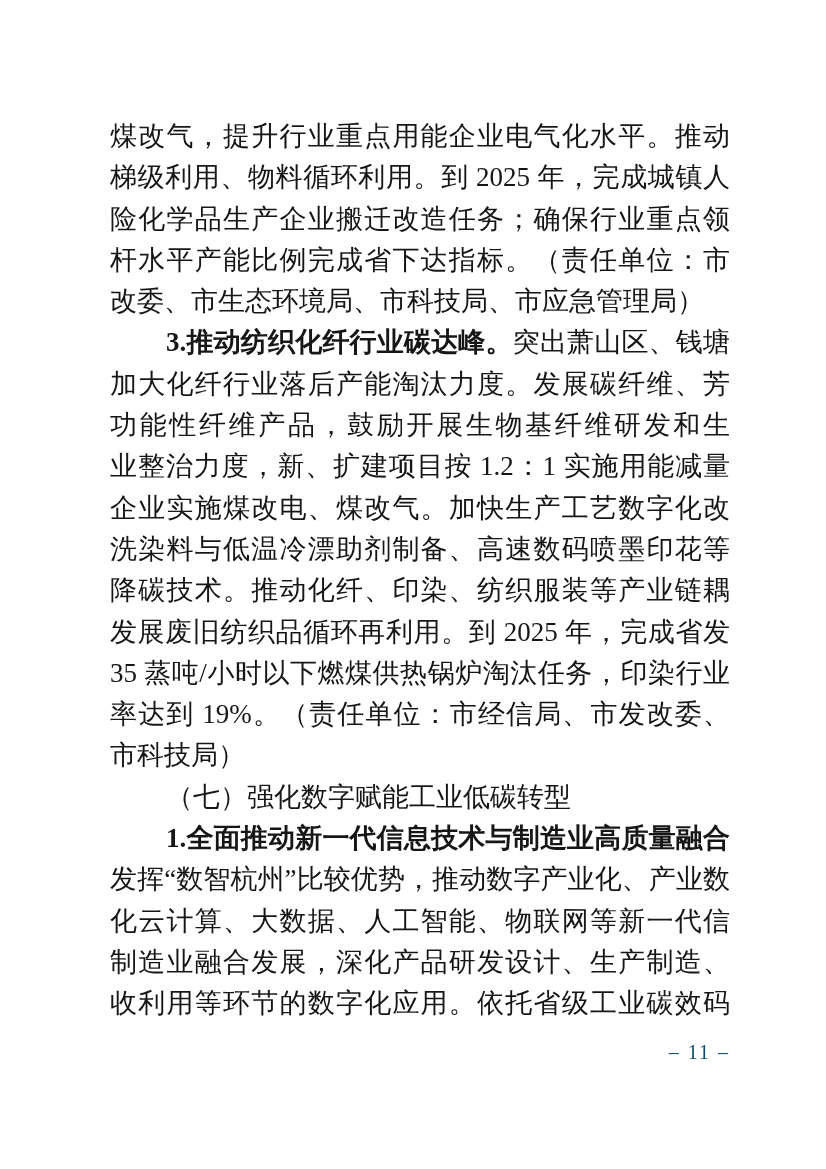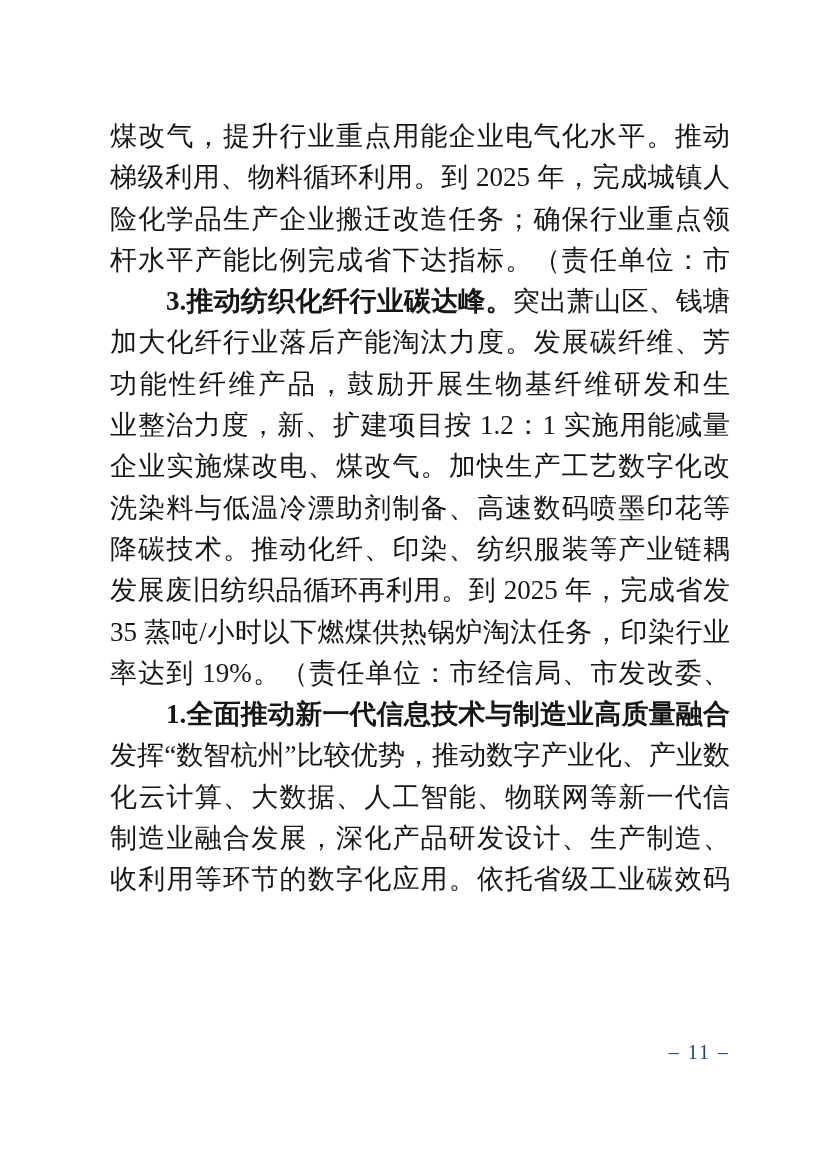--- a/index.html
+++ b/index.html
@@ -53,30 +53,33 @@
 </style>
 </head>
 <body>
 
 <div class="page">
   <div class="content">
       <div class="line"><span class="seg">煤改气，提升行业重点用能企业电气化水平。推动化工园区能量</span></div>
       <div class="line"><span class="seg">梯级利用、物料循环利用。到 2025 年，完成城镇人口密集区危</span></div>
       <div class="line"><span class="seg">险化学品生产企业搬迁改造任务；确保行业重点领域达到能效标</span></div>
       <div class="line"><span class="seg">杆水平产能比例完成省下达指标。</span><span class="seg kai">（责任单位：市经信局、市发</span></div>
+      <div class="line lastline"><span class="seg kai">改委、市生态环境局、市科技局、市应急管理局）</span></div>
       <div class="line indent"><span class="seg b">3.推动纺织化纤行业碳达峰。</span><span class="seg">突出萧山区、钱塘区主体责任，</span></div>
       <div class="line"><span class="seg">加大化纤行业落后产能淘汰力度。发展碳纤维、芳纶等高性能和</span></div>
       <div class="line"><span class="seg">功能性纤维产品，鼓励开展生物基纤维研发和生产。加快印染行</span></div>
       <div class="line"><span class="seg">业整治力度，新、扩建项目按 1.2：1 实施用能减量替代。推动</span></div>
       <div class="line"><span class="seg">企业实施煤改电、煤改气。加快生产工艺数字化改造，推广免水</span></div>
       <div class="line"><span class="seg">洗染料与低温冷漂助剂制备、高速数码喷墨印花等先进适用节能</span></div>
       <div class="line"><span class="seg">降碳技术。推动化纤、印染、纺织服装等产业链耦合联动。加快</span></div>
       <div class="line"><span class="seg">发展废旧纺织品循环再利用。到 2025 年，完成省发改委下达的</span></div>
       <div class="line"><span class="seg">35 蒸吨/小时以下燃煤供热锅炉淘汰任务，印染行业水重复利用</span></div>
       <div class="line"><span class="seg">率达到 19%。</span><span class="seg kai">（责任单位：市经信局、市发改委、市生态环境局、</span></div>
+      <div class="line lastline"><span class="seg kai">市科技局）</span></div>
+      <div class="line indent lastline"><span class="seg kai">（七）强化数字赋能工业低碳转型</span></div>
       <div class="line indent"><span class="seg b">1.全面推动新一代信息技术与制造业高质量融合发展。</span></div>
       <div class="line"><span class="seg">发挥“数智杭州”比较优势，推动数字产业化、产业数字化，深</span></div>
       <div class="line"><span class="seg">化云计算、大数据、人工智能、物联网等新一代信息技术与先进</span></div>
       <div class="line"><span class="seg">制造业融合发展，深化产品研发设计、生产制造、应用服役、回</span></div>
       <div class="line"><span class="seg">收利用等环节的数字化应用。依托省级工业碳效码平台，创新开</span></div>
     </div>
   <div class="page-number">– 11 –</div>
 </div>
 
 </body></html>

